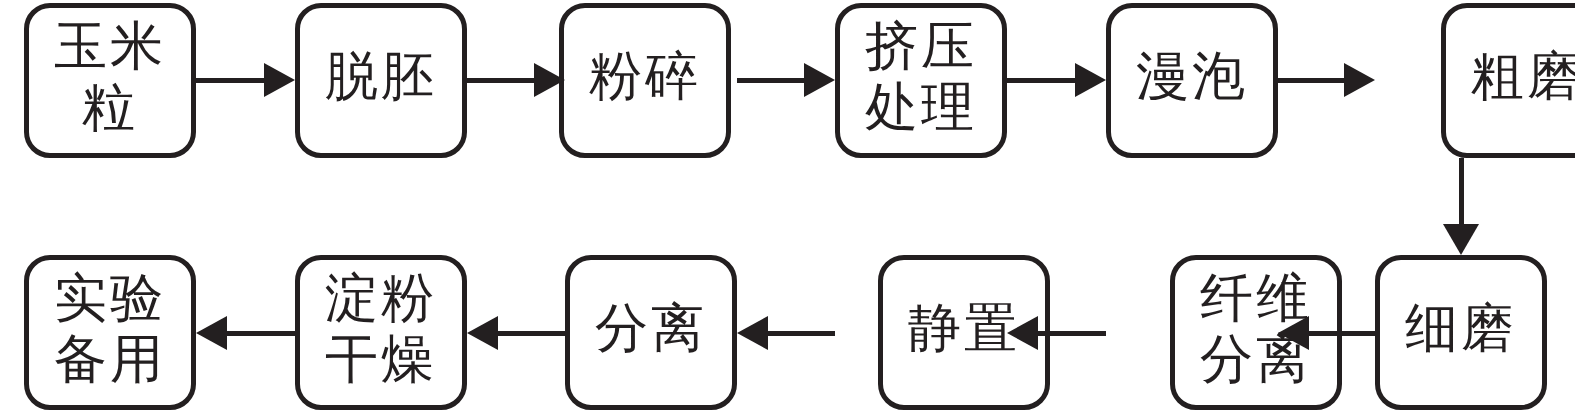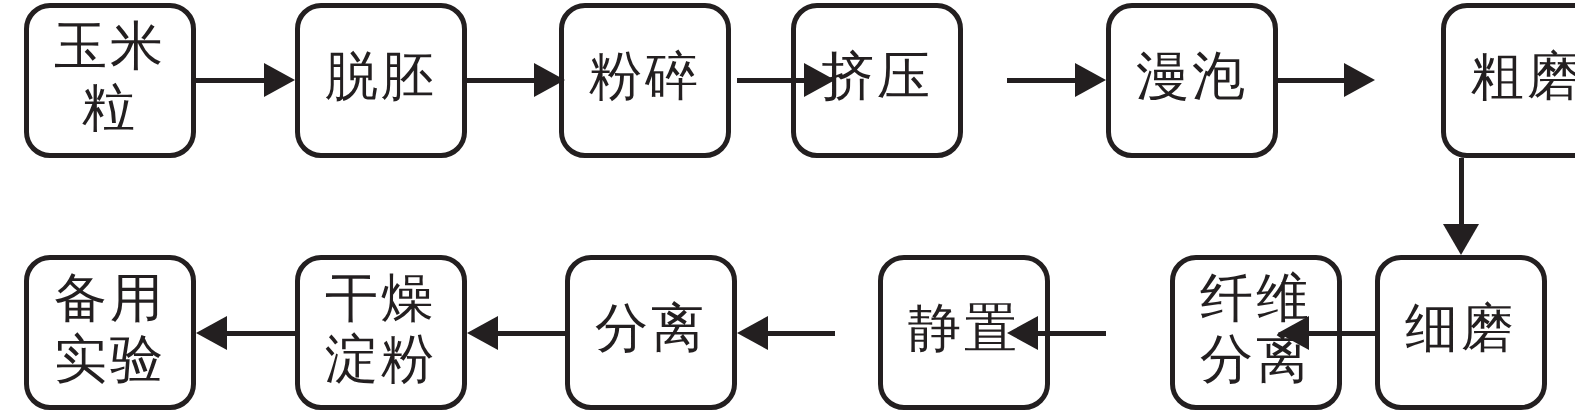--- a/index.html
+++ b/index.html
@@ -68,23 +68,24 @@
   <div class="node" style="left:295px;top:3px">
     <div class="label">
       <span class="ln">脱胚</span>
     </div>
   </div>
   <div class="node" style="left:559px;top:3px">
     <div class="label">
       <span class="ln">粉碎</span>
     </div>
   </div>
-  <div class="node" style="left:791px;top:3px">
+  <div class="node" style="left:835px;top:3px">
     <div class="label">
       <span class="ln">挤压</span>
+      <span class="ln">处理</span>
     </div>
   </div>
   <div class="node" style="left:1106px;top:3px">
     <div class="label">
       <span class="ln">漫泡</span>
     </div>
   </div>
   <div class="node" style="left:1441px;top:3px">
     <div class="label">
       <span class="ln">粗磨</span>
@@ -107,28 +108,28 @@
       <span class="ln">静置</span>
     </div>
   </div>
   <div class="node" style="left:565px;top:255px">
     <div class="label">
       <span class="ln">分离</span>
     </div>
   </div>
   <div class="node" style="left:295px;top:255px">
     <div class="label">
+      <span class="ln">淀粉</span>
       <span class="ln">干燥</span>
-      <span class="ln">淀粉</span>
     </div>
   </div>
   <div class="node" style="left:24px;top:255px">
     <div class="label">
+      <span class="ln">实验</span>
       <span class="ln">备用</span>
-      <span class="ln">实验</span>
     </div>
   </div>
 
   <div class="arrow right" style="left:196px;top:63px;width:99px">
       <div class="shaft"></div>
       <div class="head"></div>
     </div>
   <div class="arrow right" style="left:467px;top:63px;width:98px">
       <div class="shaft"></div>
       <div class="head"></div>

